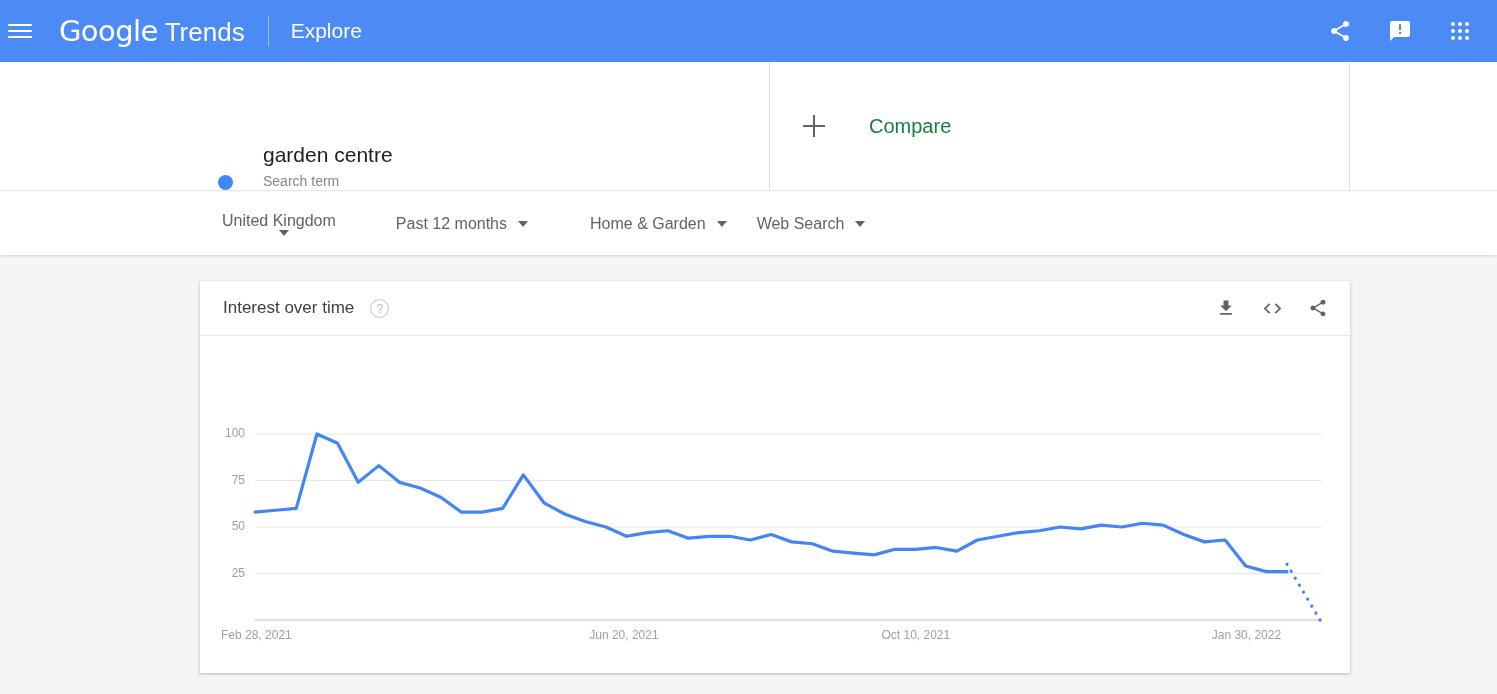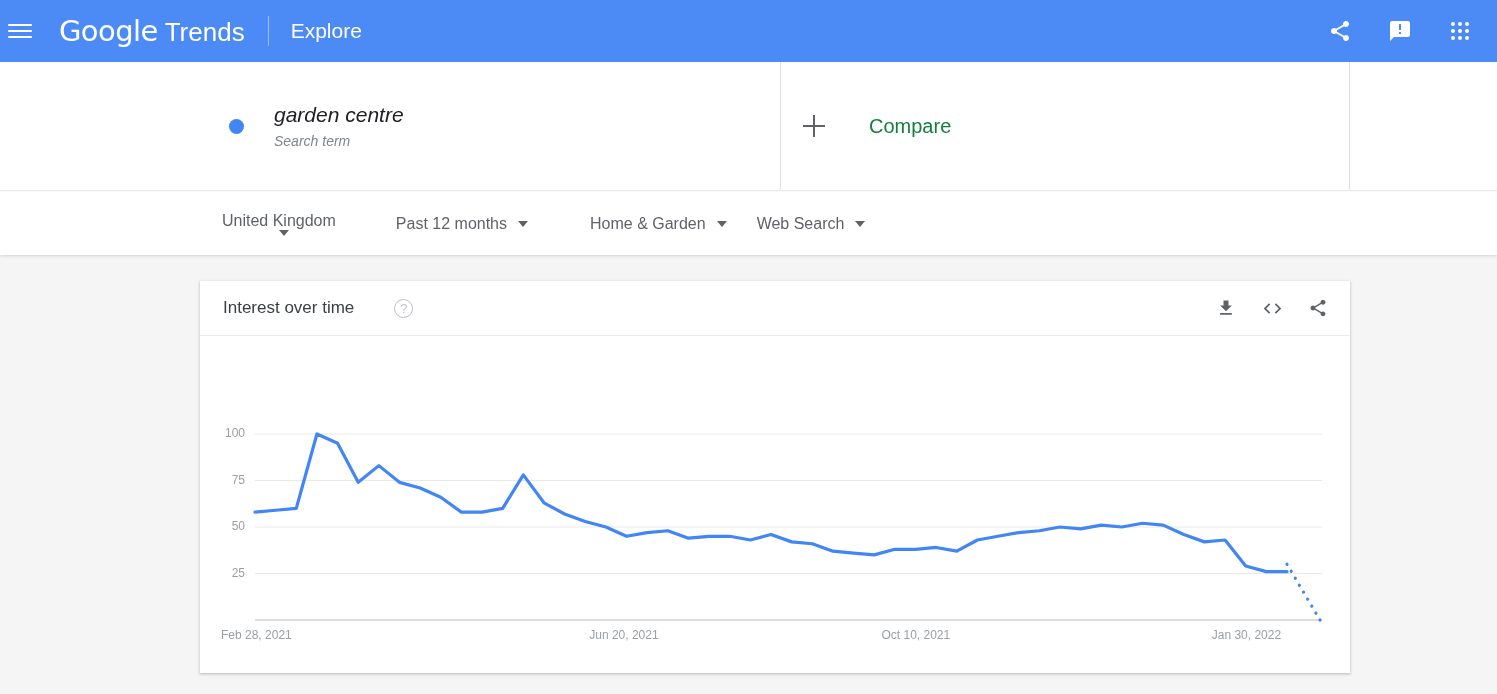--- a/index.html
+++ b/index.html
@@ -105,29 +105,28 @@
     position: absolute;
     left: 0; top: 62px;
     width: 1497px;
     height: 129px;
     background: #ffffff;
     border-bottom: 1px solid #e8eaed;
     box-sizing: border-box;
   }
   .query-card {
     position: absolute;
-    left: 207px; top: 0px;
+    left: 196px; top: 0px;
     width: 574px;
     height: 128px;
     border-right: 1px solid #e0e0e0;
     box-sizing: border-box;
     display: flex;
-    align-items: center;
-    cursor: pointer;
-    font-style: italic;
+    align-items: flex-end;
+    cursor: pointer;
   }
   .term-dot {
     width: 15px; height: 15px;
     border-radius: 50%;
     background: #4285f4;
     margin-left: 22px;
     flex: 0 0 auto;
   }
   .term-text { margin-left: 30px; }
   .term-name {
@@ -223,21 +222,20 @@
     background: #ffffff;
     box-shadow: 0 1px 2px rgba(60,64,67,0.2), 0 1px 3px 1px rgba(60,64,67,0.1);
     box-sizing: border-box;
   }
   .card-head {
     height: 55px;
     border-bottom: 1px solid #e8eaed;
     display: flex;
     align-items: center;
     box-sizing: border-box;
-    gap: 24px;
   }
   .card-title {
     margin-left: 23px;
     font-size: 17px;
     color: #3c4043;
   }
   .help-icon {
     margin-left: 16px;
     width: 19px; height: 19px;
     border: 1.4px solid #bdc1c6;

